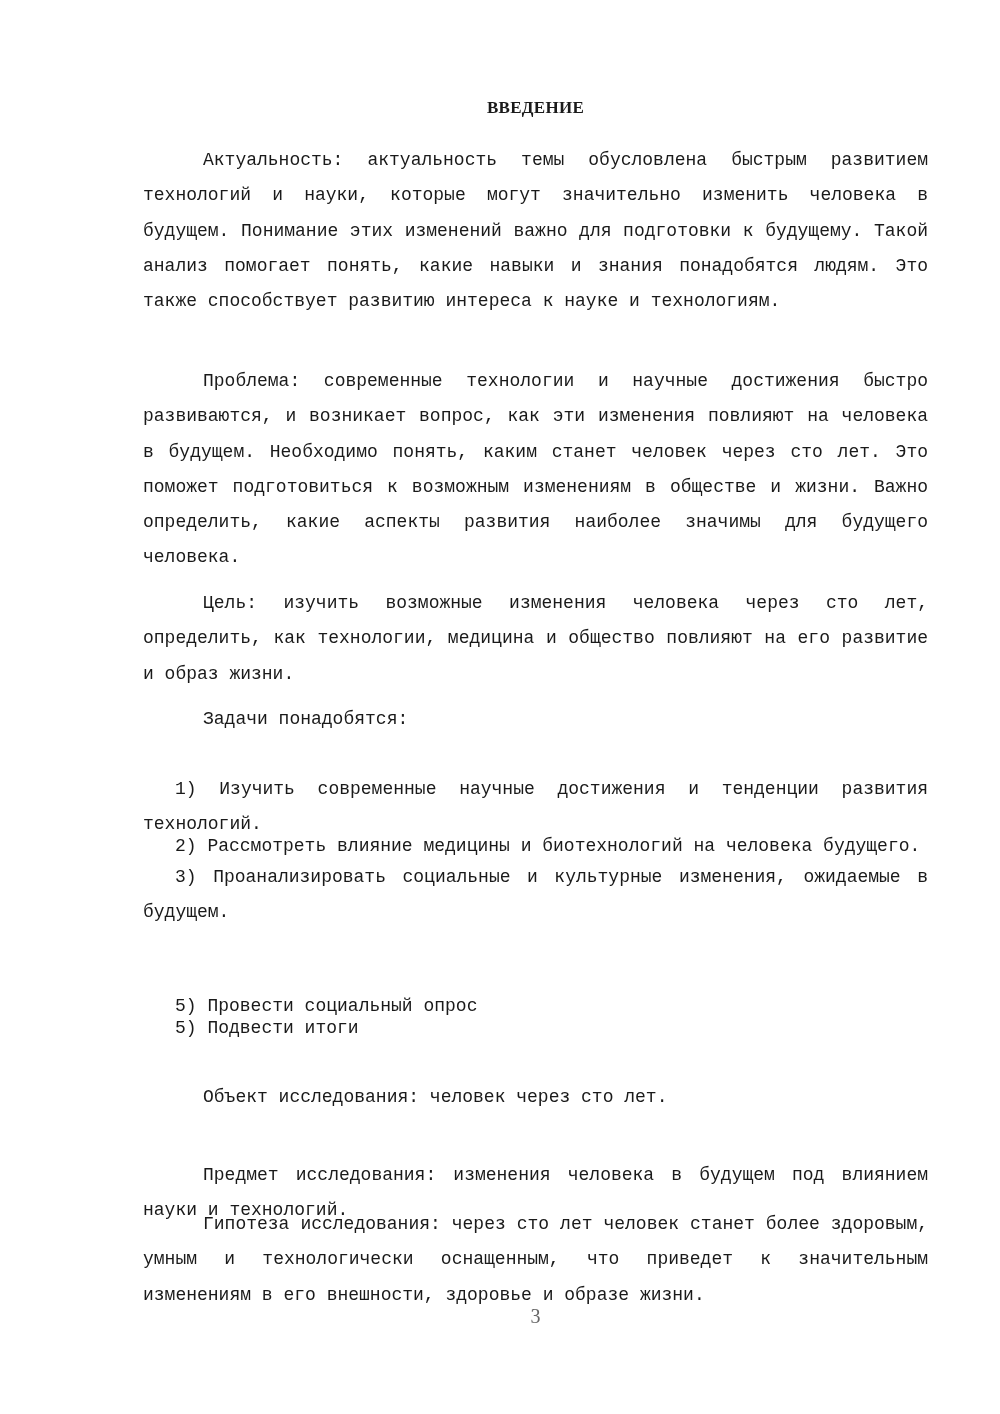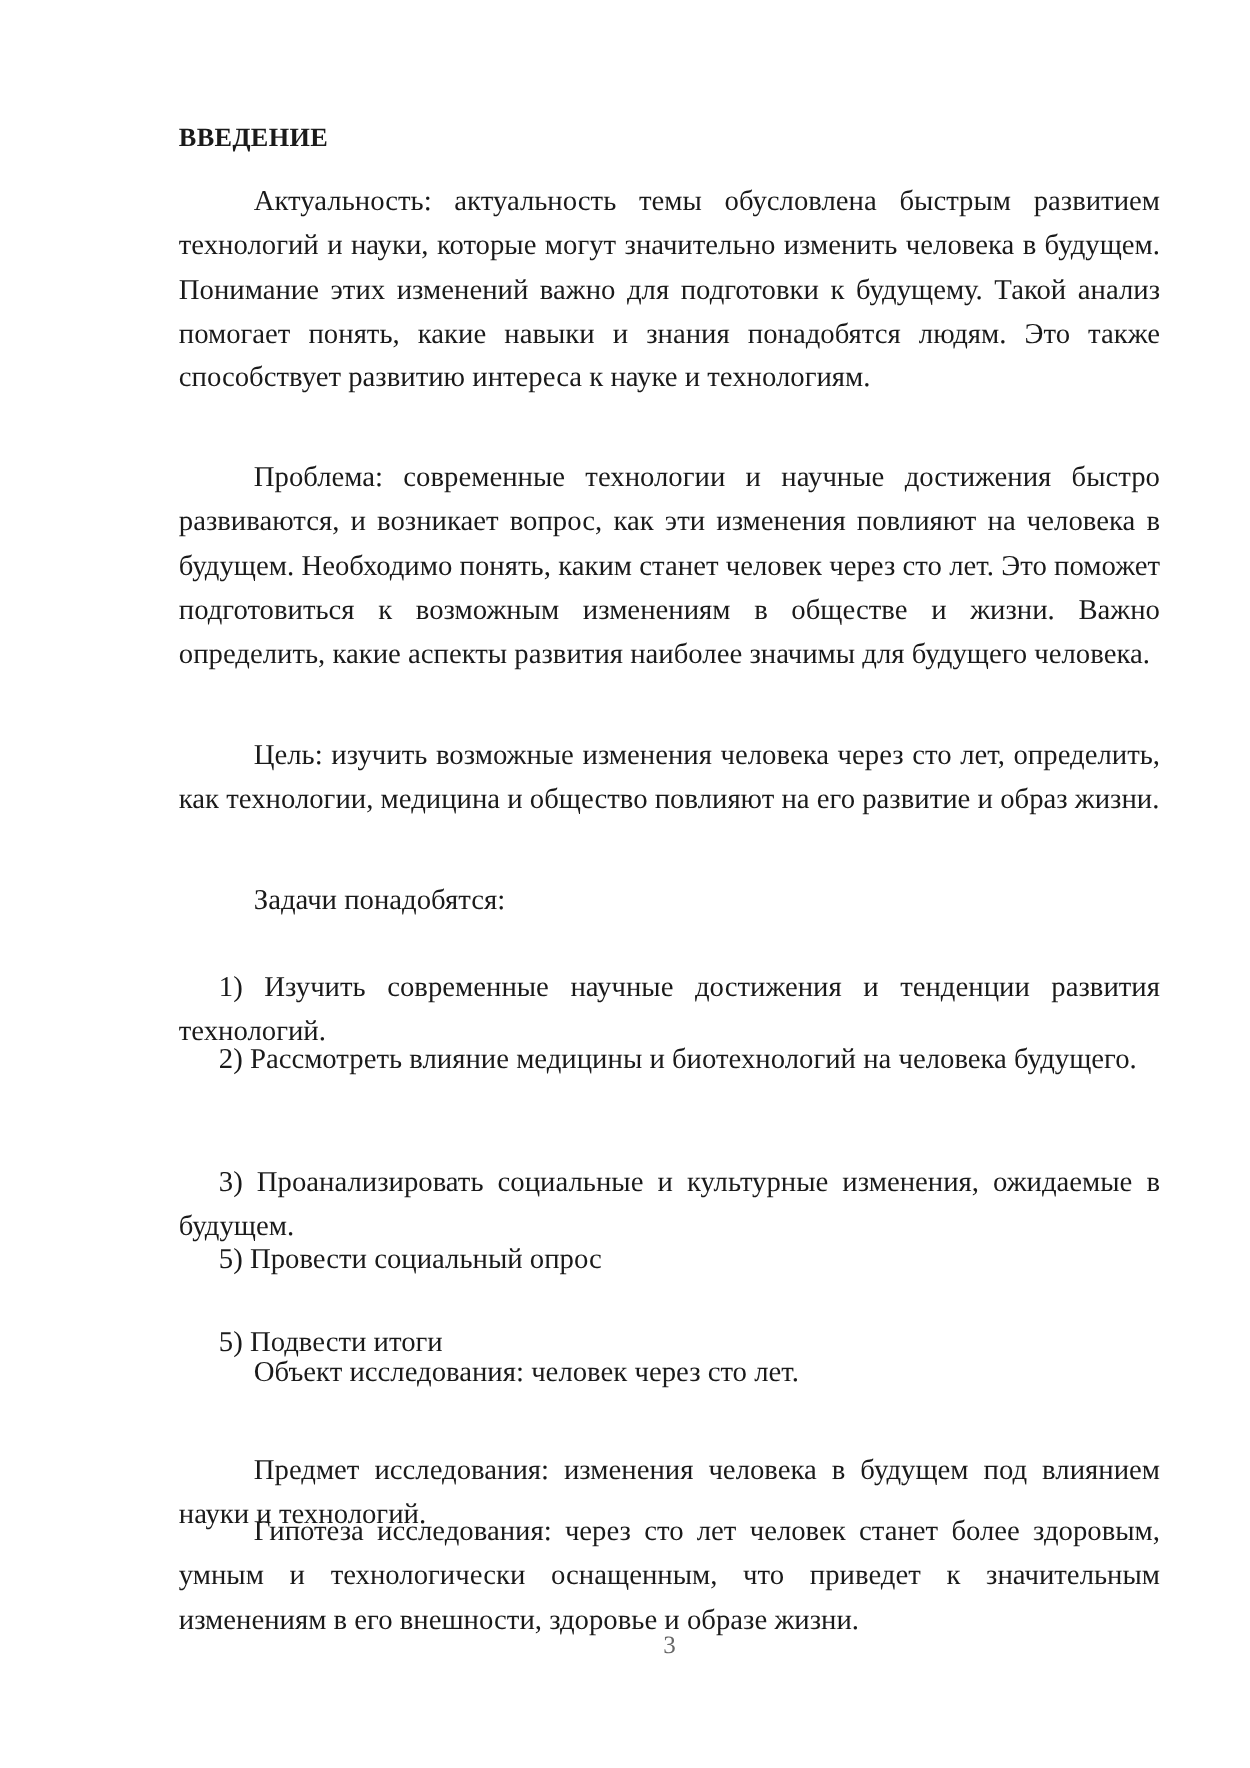--- a/index.html
+++ b/index.html
@@ -3,27 +3,27 @@
 <meta charset="utf-8">
 <style>
   html, body { margin: 0; padding: 0; background: #ffffff; }
   body {
     width: 1000px; height: 1414px; position: relative; overflow: hidden;
     font-family: "Liberation Serif", "DejaVu Serif", serif;
     color: #1a1a1a;
   }
   .page { position: absolute; left: 143px; top: 0; width: 785px; }
   .title {
-    position: absolute; top: 98px; left: 0; width: 785px; text-align: left;
-    font-weight: bold; font-size: 21px; letter-spacing: 0.3px;
+    position: absolute; top: 98px; left: 0; width: 785px; text-align: center;
+    font-weight: bold; font-size: 17px; letter-spacing: 0.3px;
   }
   .para {
     position: absolute; left: 0; width: 785px;
-    font-size: 23px; line-height: 35.3px; text-align: justify;
-    text-align-last: left; margin: 0;
+    font-size: 18px; line-height: 35.3px; text-align: justify;
+    text-align-last: left; margin: 0; font-family: Liberation Mono, monospace;
   }
   .indent { text-indent: 60px; }
   .list-indent { text-indent: 32px; }
   .pagenum {
     position: absolute; top: 1305px; left: 0; width: 785px; text-align: center;
     font-size: 20px; color: #666;
   }
 </style>
 </head>
 <body>
@@ -36,25 +36,25 @@
   <p class="para indent" style="top:364px;">Проблема: современные технологии и научные достижения быстро развиваются, и возникает вопрос, как эти изменения повлияют на человека в будущем. Необходимо понять, каким станет человек через сто лет. Это поможет подготовиться к возможным изменениям в обществе и жизни. Важно определить, какие аспекты развития наиболее значимы для будущего человека.</p>
 
   <p class="para indent" style="top:586px;">Цель: изучить возможные изменения человека через сто лет, определить, как технологии, медицина и общество повлияют на его развитие и образ жизни.</p>
 
   <p class="para indent" style="top:702px;">Задачи понадобятся:</p>
 
   <p class="para list-indent" style="top:748px;margin-top:24px;">1) Изучить современные научные достижения и тенденции развития технологий.</p>
 
   <p class="para list-indent" style="top:829px;">2) Рассмотреть влияние медицины и биотехнологий на человека будущего.</p>
 
-  <p class="para list-indent" style="top:928px;">3) Проанализировать социальные и культурные изменения, ожидаемые в будущем.</p>
+  <p class="para list-indent" style="top:860px;">3) Проанализировать социальные и культурные изменения, ожидаемые в будущем.</p>
 
   <p class="para list-indent" style="top:989px;">5) Провести социальный опрос</p>
 
-  <p class="para list-indent" style="top:1056px;">5) Подвести итоги</p>
+  <p class="para list-indent" style="top:1011px;">5) Подвести итоги</p>
 
   <p class="para indent" style="top:1080px;">Объект исследования: человек через сто лет.</p>
 
   <p class="para indent" style="top:1126px;margin-top:32px;">Предмет исследования: изменения человека в будущем под влиянием науки и технологий.</p>
 
   <p class="para indent" style="top:1207px;">Гипотеза исследования: через сто лет человек станет более здоровым, умным и технологически оснащенным, что приведет к значительным изменениям в его внешности, здоровье и образе жизни.</p>
 
   <div class="pagenum">3</div>
 </div>
 

